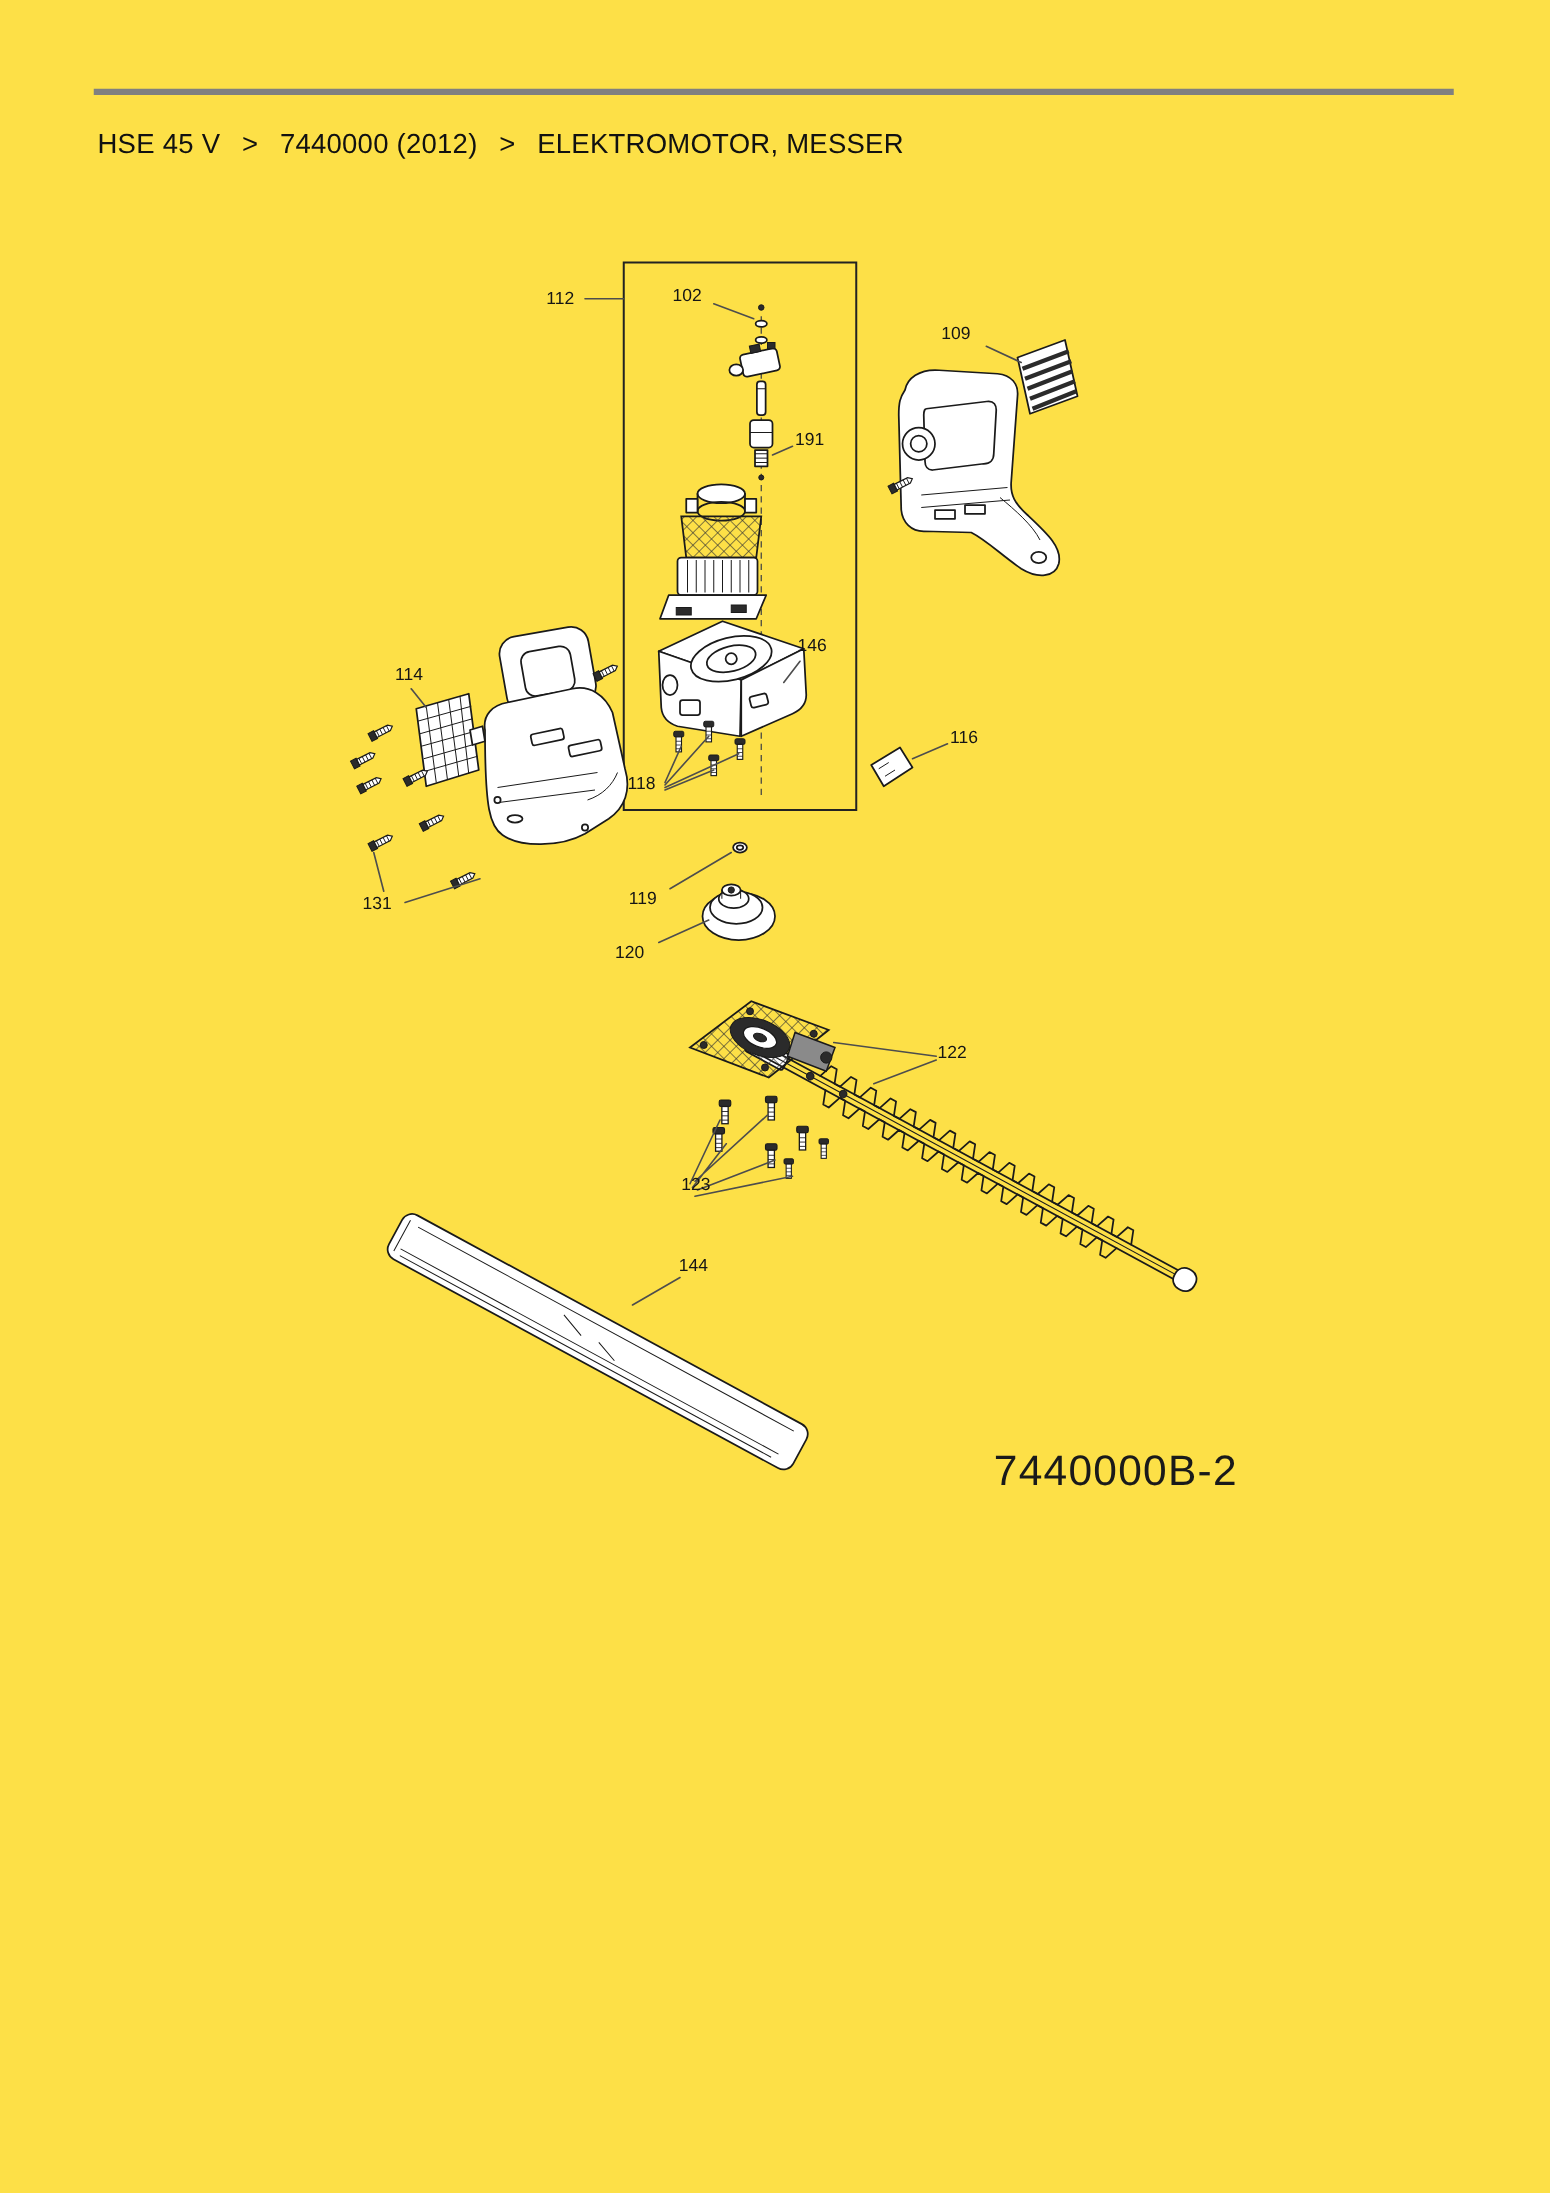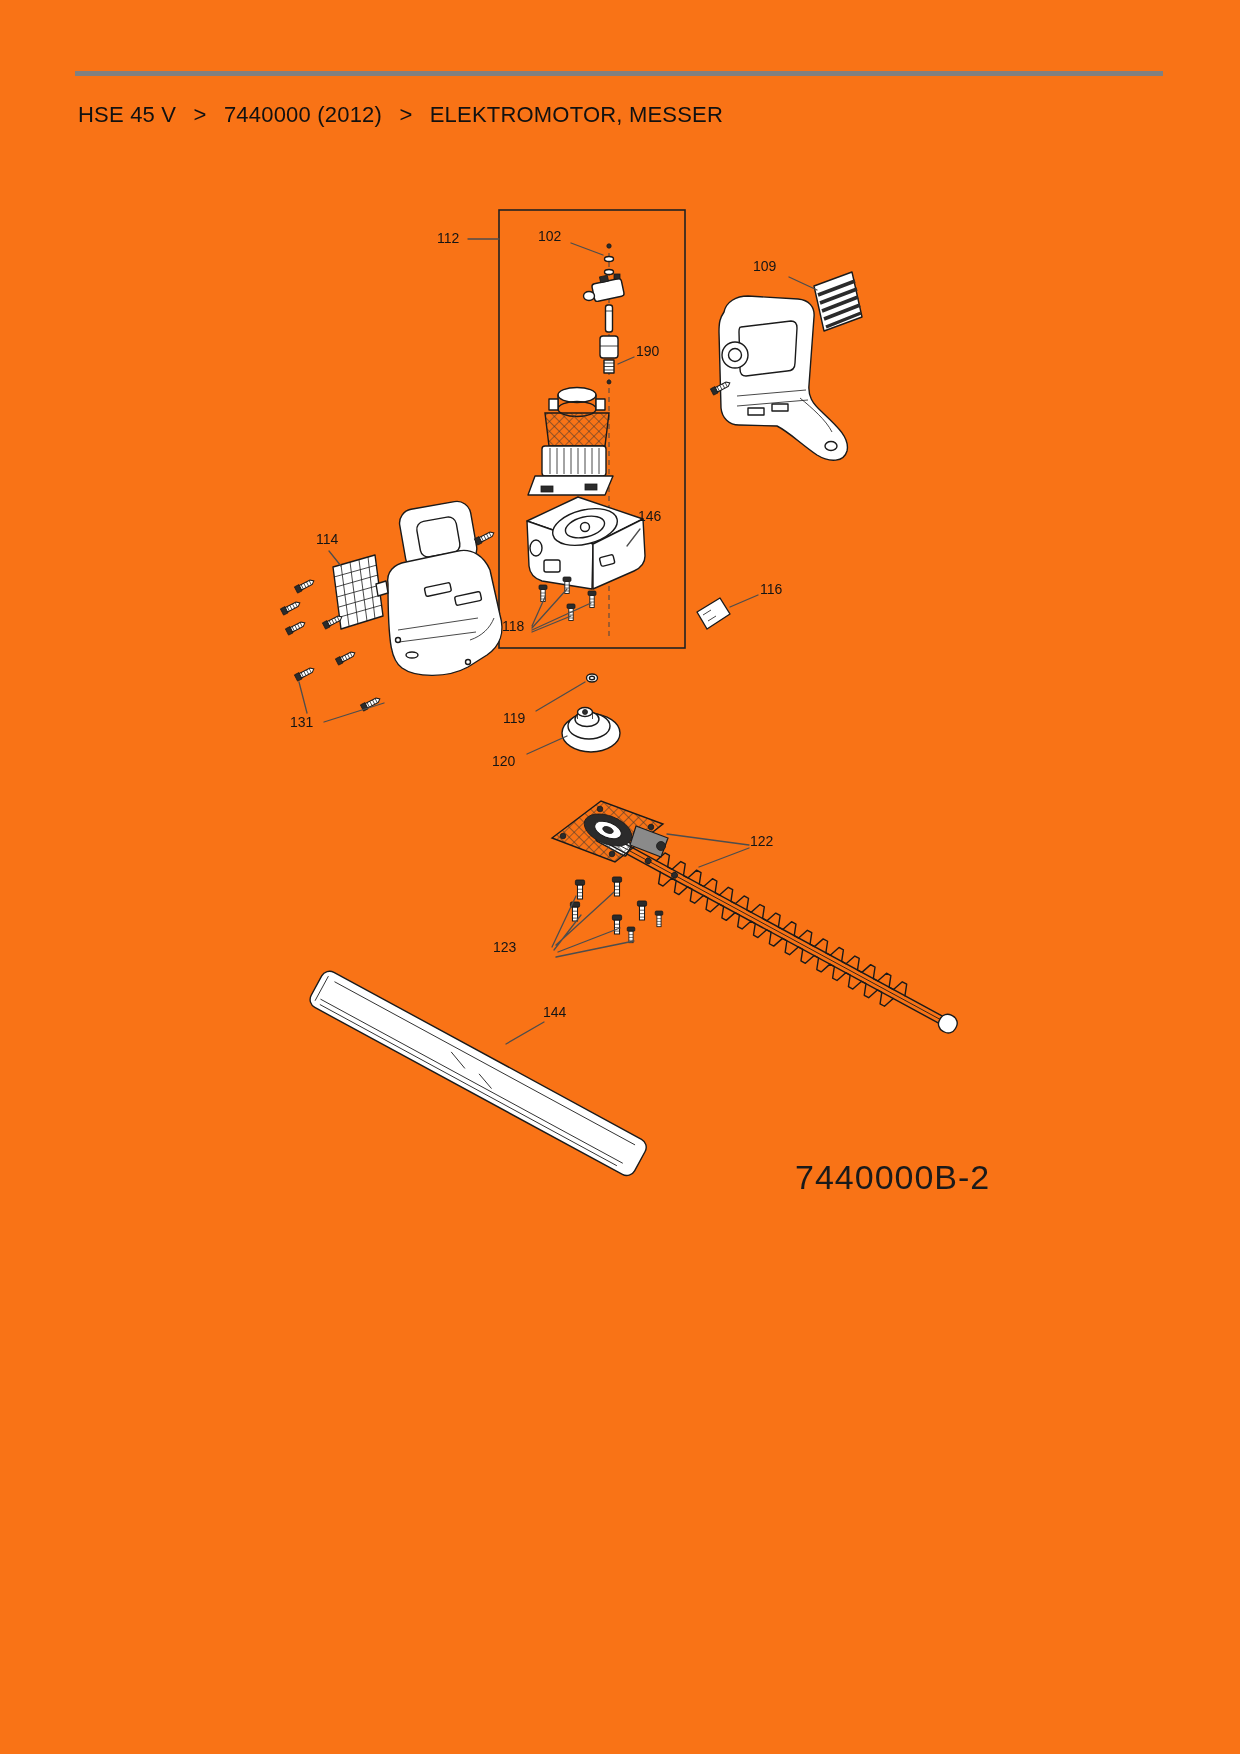--- a/index.html
+++ b/index.html
@@ -1,20 +1,20 @@
 <!DOCTYPE html>
 <html><head>
 <meta charset="utf-8">
 <style>
   html,body{margin:0;padding:0;background:#fff;}
   #page{
     position:relative;
     width:1240px;
     height:1754px;
-    background:#f97316;
+    background:#fde047;
     font-family:"Liberation Sans", sans-serif;
     overflow:hidden;
   }
   #top-rule{
     position:absolute;
     left:75px; top:71px;
     width:1088px; height:5px;
     background:#808080;
   }
   #breadcrumb{
@@ -278,28 +278,28 @@
       <path class="leader" d="M536,711 L585,682"></path>
       <path class="leader" d="M527,754 L567,736"></path>
       <path class="leader" d="M749,845 L667,834 M749,848 L699,867"></path>
       <path class="leader" d="M552,947 L576,896 M554,950 L581,915 M556,945 L614,892 M558,952 L620,928 M556,957 L634,941"></path>
       <path class="leader" d="M544,1022 L506,1044"></path>
     </g>
   </svg>
 
   <div class="callout" style="left:437px;top:230px">112</div>
   <div class="callout" style="left:538px;top:228px">102</div>
-  <div class="callout" style="left:636px;top:343px">190</div>
+  <div class="callout" style="left:636px;top:343px">191</div>
   <div class="callout" style="left:753px;top:258px">109</div>
   <div class="callout" style="left:316px;top:531px">114</div>
   <div class="callout" style="left:638px;top:508px">146</div>
   <div class="callout" style="left:760px;top:581px">116</div>
   <div class="callout" style="left:290px;top:714px">131</div>
   <div class="callout" style="left:502px;top:618px">118</div>
   <div class="callout" style="left:503px;top:710px">119</div>
   <div class="callout" style="left:492px;top:753px">120</div>
   <div class="callout" style="left:750px;top:833px">122</div>
-  <div class="callout" style="left:493px;top:939px">123</div>
+  <div class="callout" style="left:545px;top:939px">123</div>
   <div class="callout" style="left:543px;top:1004px">144</div>
 
   <div id="drawing-number">7440000B-2</div>
 
 </div>
 
 </body></html>

